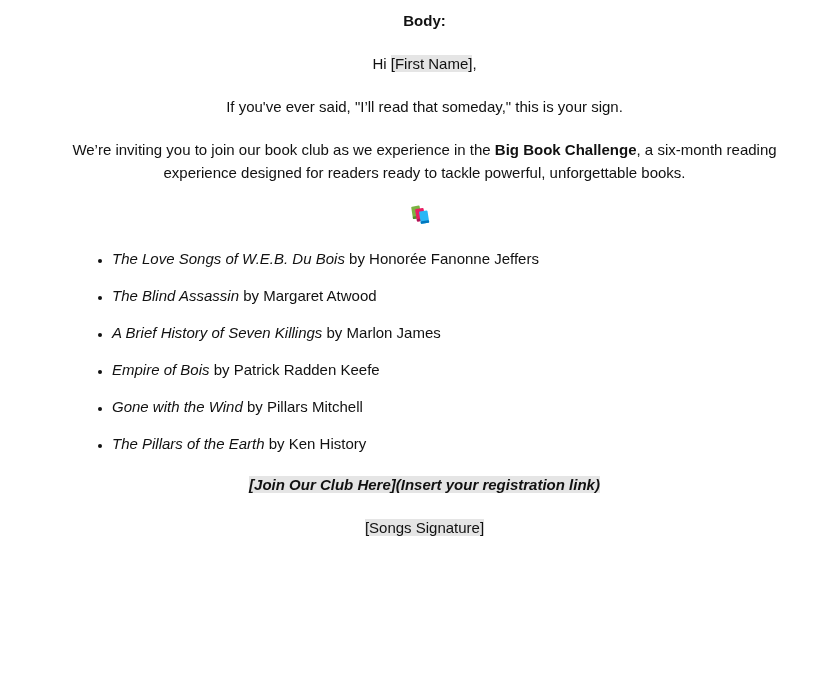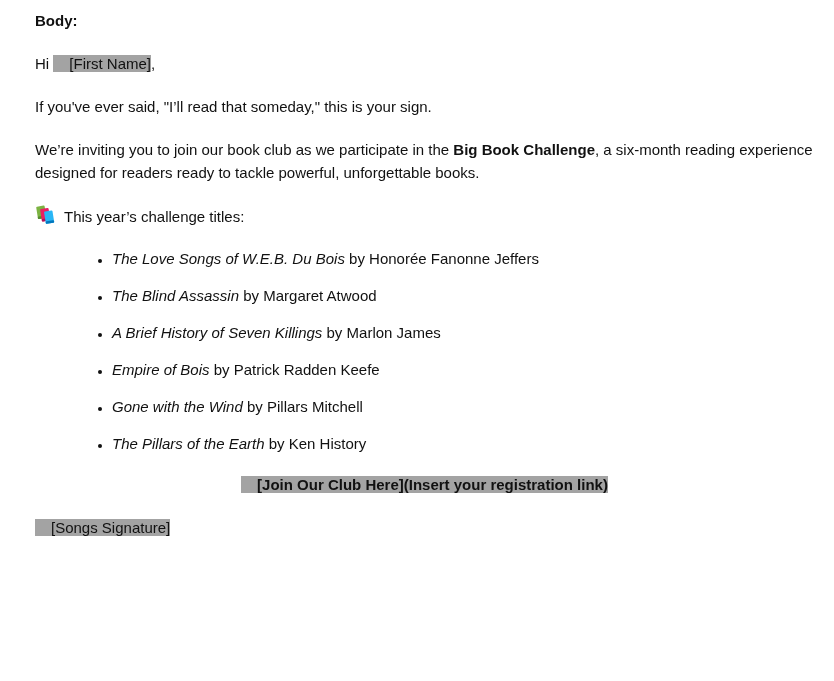--- a/index.html
+++ b/index.html
@@ -11,28 +11,29 @@
     font-size: 15px;
     line-height: 23px;
     color: #111111;
     overflow: hidden;
   }
   .doc {
     padding: 9px 20px 0 35px;
     box-sizing: border-box;
     width: 834px;
   }
-  p { margin: 0 0 20px 0; max-width: 779px; }
+  p { margin: 0 0 20px 0; max-width: 779px; text-align: center; }
   .b  { font-weight: bold; }
   .i  { font-style: italic; }
-  .hl { background: #a3a3a3; padding-left: 16px; }
+  .hl { background: #e5e5e5; }
   .center-line {
     text-align: center;
     max-width: none;
     margin-bottom: 20px;
+    font-style: italic;
   }
   ul.book-list {
     margin: 2px 0 19px 0;
     padding-left: 61px;
     line-height: 21px;
     max-width: 779px;
   }
   ul.book-list li { margin: 16px; padding: 0; }
   ul.book-list li::marker { font-size: 12px; }
   .emoji {
@@ -47,33 +48,33 @@
 <body>
 
 <div class="doc">
 
   <p><span class="b">Body:</span></p>
 
   <p><span>Hi </span><span class="hl">[First Name]</span><span>,</span></p>
 
   <p>If you've ever said, "I’ll read that someday," this is your sign.</p>
 
-  <p><span>We’re inviting you to join our book club as we participate in the </span><span class="b">Big Book Challenge</span><span>, a six-month reading experience designed for readers ready to tackle powerful, unforgettable books.</span></p>
+  <p><span>We’re inviting you to join our book club as we experience in the </span><span class="b">Big Book Challenge</span><span>, a six-month reading experience designed for readers ready to tackle powerful, unforgettable books.</span></p>
 
 
   <p><span class="emoji"><svg width="21" height="22" viewBox="0 0 21 22">
           <g transform="rotate(-9 10 11)">
             <rect x="2.5" y="1.5" width="8.5" height="12.5" rx="1" fill="#7CB342"></rect>
             <rect x="2.5" y="11.5" width="8.5" height="2.5" rx="1" fill="#558B2F"></rect>
             <rect x="6" y="4.5" width="8.5" height="12.5" rx="1" fill="#E91E63"></rect>
             <rect x="6" y="14.5" width="8.5" height="2.5" rx="1" fill="#AD1457"></rect>
             <rect x="9.5" y="7.5" width="8.5" height="12.5" rx="1" fill="#29B6F6"></rect>
             <rect x="9.5" y="17.5" width="8.5" height="2.5" rx="1" fill="#0277BD"></rect>
           </g>
-        </svg></span><span>This year’s challenge titles:</span></p>
+        </svg></span></p>
 
   <ul class="book-list">
     <li><span class="i">The Love Songs of W.E.B. Du Bois</span><span> by </span><span>Honorée Fanonne Jeffers</span></li>
     <li><span class="i">The Blind Assassin</span><span> by </span><span>Margaret Atwood</span></li>
     <li><span class="i">A Brief History of Seven Killings</span><span> by </span><span>Marlon James</span></li>
     <li><span class="i">Empire of Bois</span><span> by </span><span>Patrick Radden Keefe</span></li>
     <li><span class="i">Gone with the Wind</span><span> by </span><span>Pillars Mitchell</span></li>
     <li><span class="i">The Pillars of the Earth</span><span> by </span><span>Ken History</span></li>
   </ul>
 

